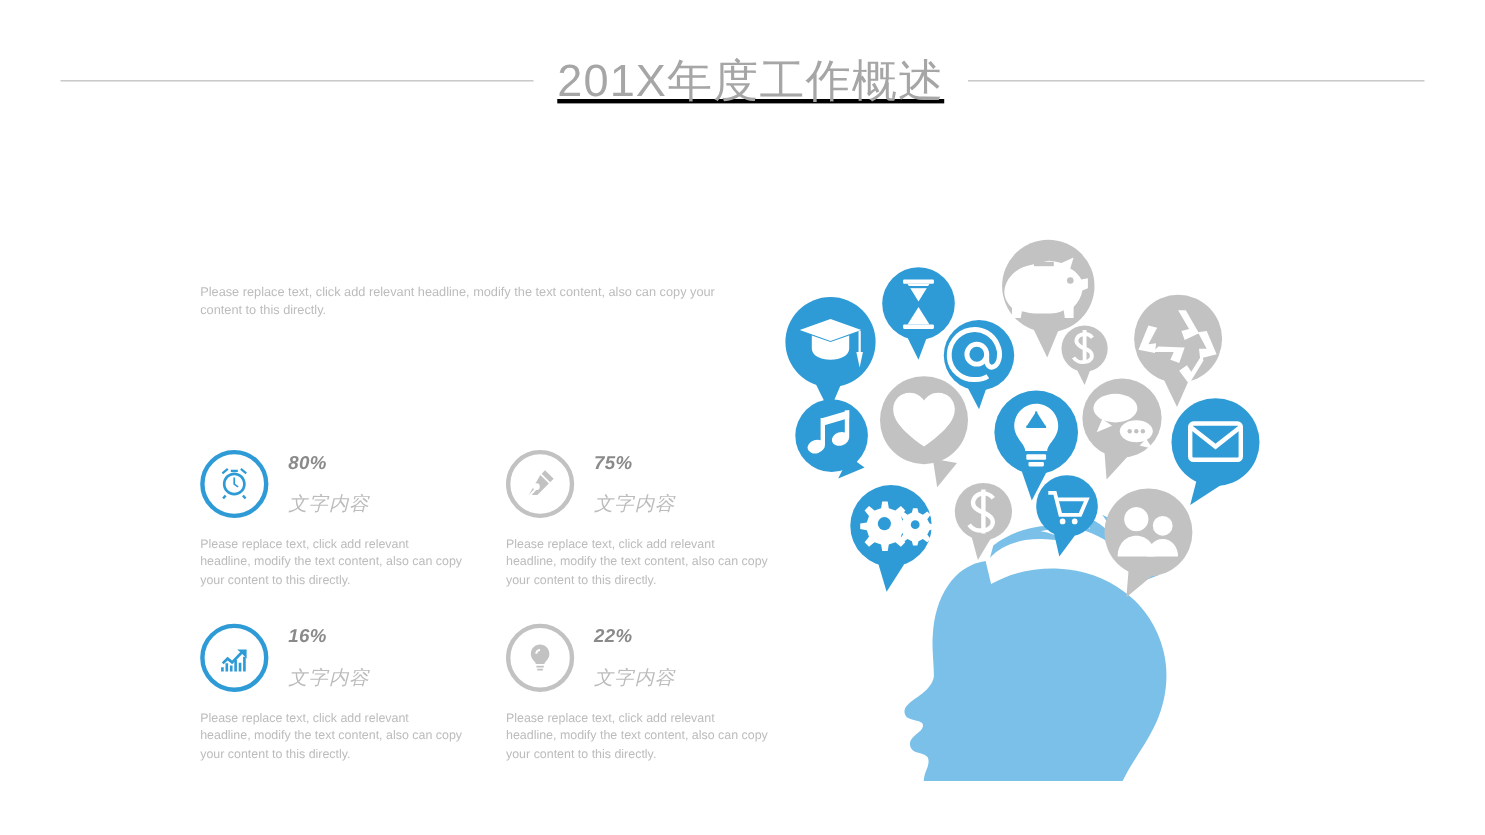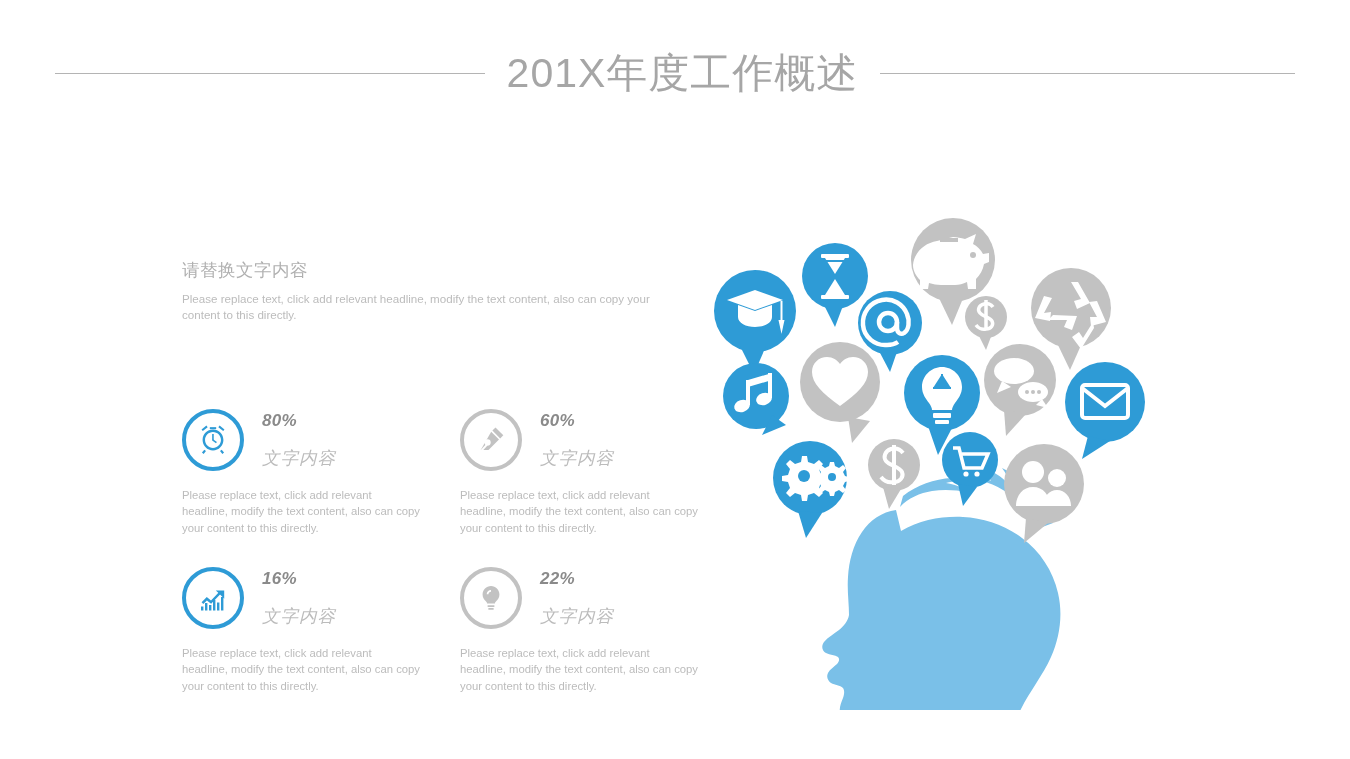--- a/index.html
+++ b/index.html
@@ -17,20 +17,21 @@
   }
 
   
   #slide-title-bar {
     position: absolute;
     left: 0; top: 38px;
     width: 1350px; height: 70px;
     display: flex;
     align-items: center;
     justify-content: center;
+    text-decoration: underline;
   }
   .title-rule {
     height: 1px;
     background: #b4b4b4;
   }
   #title-rule-left  { width: 430px; margin-right: 22px; }
   #title-rule-right { width: 415px; margin-left: 22px; }
   #slide-title-text {
     font-size: 41px;
     color: #a6a6a6;
@@ -126,21 +127,20 @@
 </head>
 <body>
 
 <div id="slide-title-bar">
   <div class="title-rule" id="title-rule-left"></div>
   <div id="slide-title-text">201X年度工作概述</div>
   <div class="title-rule" id="title-rule-right"></div>
 </div>
 
 <div id="left-panel">
-  <p id="intro-heading">请替换文字内容</p>
   <p id="intro-paragraph">Please replace text, click add relevant headline, modify the text content, also can copy your content to this directly.</p>
 </div>
 
 <div id="stats-grid">
 
   <div class="stat-card blue">
     <div class="stat-head">
       <div class="stat-circle">
         <span>
           <svg width="34" height="34" viewBox="0 0 32 32">
@@ -171,21 +171,21 @@
             <g class="glyph">
               <path d="M20.5 3.5l7.8 7.8-3.1 3.1-7.8-7.8z"></path>
               <path d="M16.2 7.8l7.8 7.8-10.5 10.5H5.7z"></path>
               <circle cx="12.6" cy="18.4" r="3.1" fill="#fff"></circle>
               <path d="M12.6 18.4L5.7 26.1h2.6l5.6-6.2z" fill="#fff"></path>
             </g>
           </svg>
         </span>
       </div>
       <div class="stat-textblock">
-        <div class="stat-percent">60%</div>
+        <div class="stat-percent">75%</div>
         <div class="stat-label">文字内容</div>
       </div>
     </div>
     <div class="stat-desc">Please replace text, click add relevant headline, modify the text content, also can copy your content to this directly.</div>
   </div>
 
   <div class="stat-card blue">
     <div class="stat-head">
       <div class="stat-circle">
         <span>

